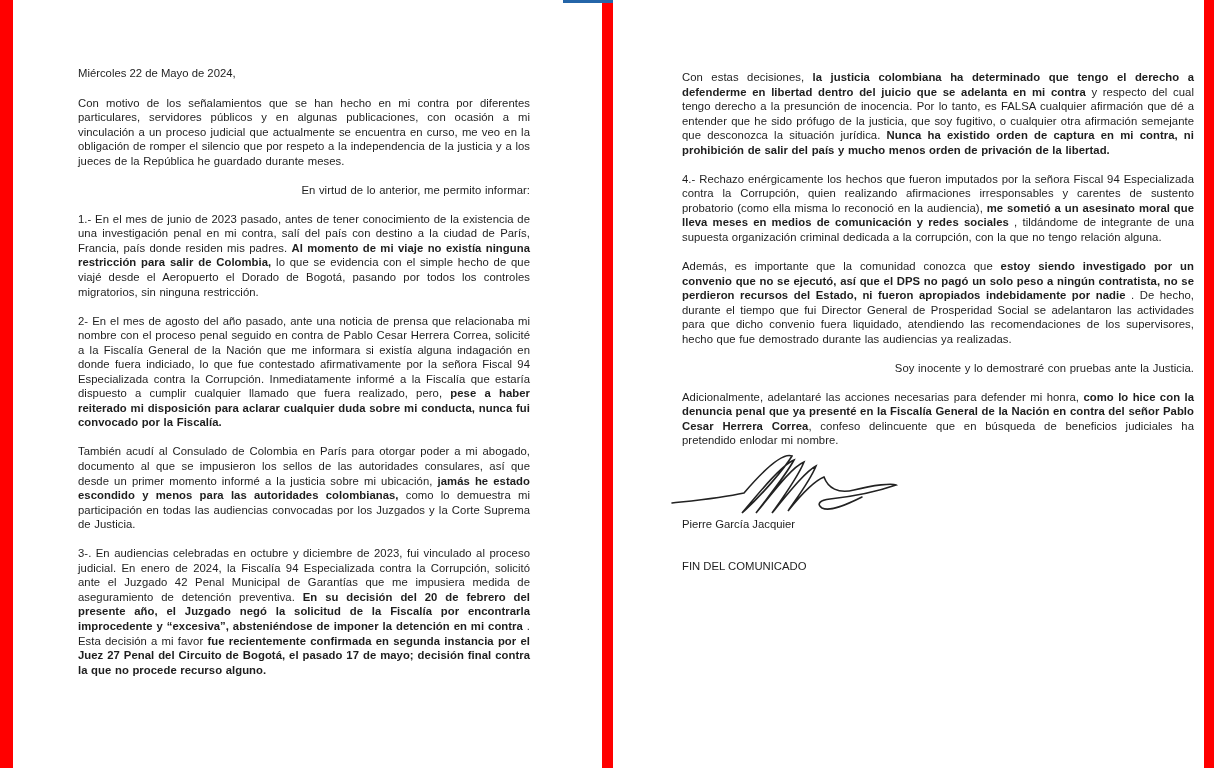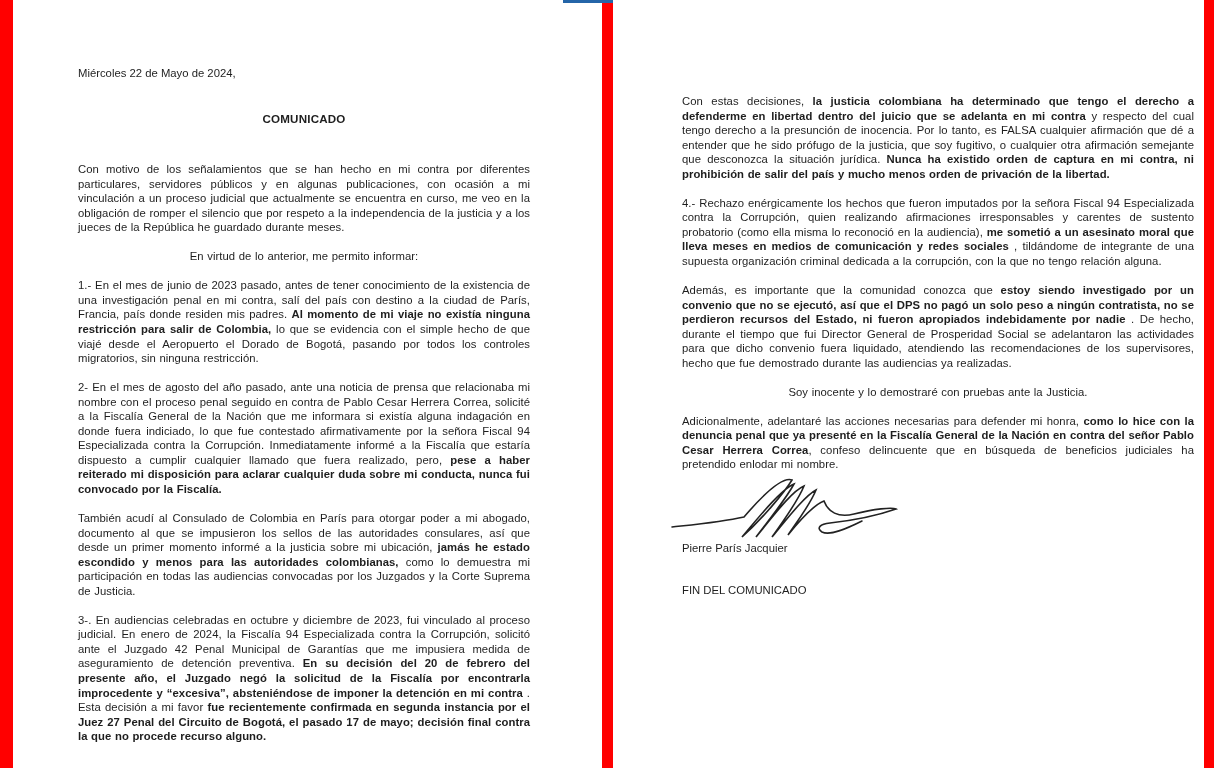--- a/index.html
+++ b/index.html
@@ -15,44 +15,43 @@
   .bar.right{left:1204px;width:10px;}
   .blue-line{position:absolute;left:563px;top:0;width:50px;height:3px;}
   .col{position:absolute;top:0;}
   .col1{left:78px;width:452px;}
   .col2{left:682px;width:512px;}
   p{margin:0 0 14.5px 0;}
   .para{
     font-size:11.3px;line-height:14.55px;text-align:justify;
     letter-spacing:0.05px;word-spacing:0.4px;
   }
-  .plain{text-align:center;}
+  .plain{text-align:right;}
   .date{margin-top:66px;font-size:11.3px;line-height:14.55px;margin-bottom:15px;}
   .title{
     margin-top:31px;margin-bottom:36px;text-align:center;
     font-weight:700;font-size:11.6px;line-height:14.55px;letter-spacing:0.2px;
   }
-  .col2 .first{margin-top:94px;}
+  .col2 .first{margin-top:70px;}
   .b{font-weight:700;}
   .sig-wrap{height:58px;margin-top:-4px;margin-left:-12px;position:relative;}
   .sig-wrap svg{position:absolute;left:0;top:-8px;}
   .sig-name{font-size:11.3px;line-height:14.55px;margin-bottom:28px;}
   .end-line{font-size:11.3px;line-height:14.55px;}
 </style>
 </head>
 <body style="color: rgb(30, 30, 30); background: rgb(255, 255, 255);">
 
 <div class="bar left" style="background: rgb(255, 0, 0);"></div>
 <div class="bar mid" style="background: rgb(255, 0, 0);"></div>
 <div class="bar right" style="background: rgb(255, 0, 0);"></div>
 <div class="blue-line" style="background: rgb(36, 101, 168);"></div>
 
 <div class="col col1">
   <p class="date">Miércoles 22 de Mayo de 2024,</p>
-  <p class="title">COMUNICADO</p>
   <p class="para"><span>Con motivo de los señalamientos que se han hecho en mi contra por diferentes particulares, servidores públicos y en algunas publicaciones, con ocasión a mi vinculación a un proceso judicial que actualmente se encuentra en curso, me veo en la obligación de romper el silencio que por respeto a la independencia de la justicia y a los jueces de la República he guardado durante meses.</span></p>
   <p class="para plain"><span>En virtud de lo anterior, me permito informar:</span></p>
   <p class="para"><span>1.- En el mes de junio de 2023 pasado, antes de tener conocimiento de la existencia de una investigación penal en mi contra, salí del país con destino a la ciudad de París, Francia, país donde residen mis padres. </span><span class="b">Al momento de mi viaje no existía ninguna restricción para salir de Colombia,</span><span> lo que se evidencia con el simple hecho de que viajé desde el Aeropuerto el Dorado de Bogotá, pasando por todos los controles migratorios, sin ninguna restricción.</span></p>
   <p class="para"><span>2- En el mes de agosto del año pasado, ante una noticia de prensa que relacionaba mi nombre con el proceso penal seguido en contra de Pablo Cesar Herrera Correa, solicité a la Fiscalía General de la Nación que me informara si existía alguna indagación en donde fuera indiciado, lo que fue contestado afirmativamente por la señora Fiscal 94 Especializada contra la Corrupción. Inmediatamente informé a la Fiscalía que estaría dispuesto a cumplir cualquier llamado que fuera realizado, pero, </span><span class="b">pese a haber reiterado mi disposición para aclarar cualquier duda sobre mi conducta, nunca fui convocado por la Fiscalía.</span></p>
   <p class="para"><span>También acudí al Consulado de Colombia en París para otorgar poder a mi abogado, documento al que se impusieron los sellos de las autoridades consulares, así que desde un primer momento informé a la justicia sobre mi ubicación, </span><span class="b">jamás he estado escondido y menos para las autoridades colombianas,</span><span> como lo demuestra mi participación en todas las audiencias convocadas por los Juzgados y la Corte Suprema de Justicia.</span></p>
   <p class="para"><span>3-. En audiencias celebradas en octubre y diciembre de 2023, fui vinculado al proceso judicial. En enero de 2024, la Fiscalía 94 Especializada contra la Corrupción, solicitó ante el Juzgado 42 Penal Municipal de Garantías que me impusiera medida de aseguramiento de detención preventiva.  </span><span class="b">En su decisión del 20 de febrero del presente año, el Juzgado negó la solicitud de la Fiscalía por encontrarla improcedente y “excesiva”, absteniéndose de imponer la detención en mi contra</span><span> . Esta decisión a mi favor </span><span class="b">fue recientemente confirmada en segunda instancia por el Juez 27 Penal del Circuito de Bogotá, el pasado 17 de mayo; decisión final contra la que no procede recurso alguno.</span></p>
 </div>
 
 <div class="col col2">
   <p class="para first"><span>Con estas decisiones, </span><span class="b">la justicia colombiana ha determinado que tengo el derecho a defenderme en libertad dentro del juicio que se adelanta en mi contra </span><span> y respecto del cual tengo derecho a la presunción de inocencia. Por lo tanto, es FALSA cualquier afirmación que dé a entender que he sido prófugo de la justicia, que soy fugitivo, o cualquier otra afirmación semejante que desconozca la situación jurídica. </span><span class="b">Nunca ha existido orden de captura en mi contra, ni prohibición de salir del país y mucho menos orden de privación de la libertad.</span></p>
@@ -67,15 +66,15 @@
                C98 14 114 2 122 5 C114 18 92 44 72 62
                C92 38 112 14 124 9 C116 24 98 46 86 62
                C104 40 122 16 134 11 C128 26 112 48 102 62
                C120 40 136 20 146 15 C140 30 126 48 118 60
                C130 45 144 30 154 26
                C158 37 168 43 184 39 C204 34 222 32 226 34
                C206 41 178 46 160 48 C150 49 146 53 152 57 C160 61 176 54 192 46" fill="none" stroke="#222222" stroke-width="1.6" stroke-linecap="round"></path>
     </svg>
   </div>
 
-  <p class="sig-name">Pierre París Jacquier</p>
+  <p class="sig-name">Pierre García Jacquier</p>
   <p class="end-line">FIN DEL COMUNICADO</p>
 </div>
 
 </body></html>

